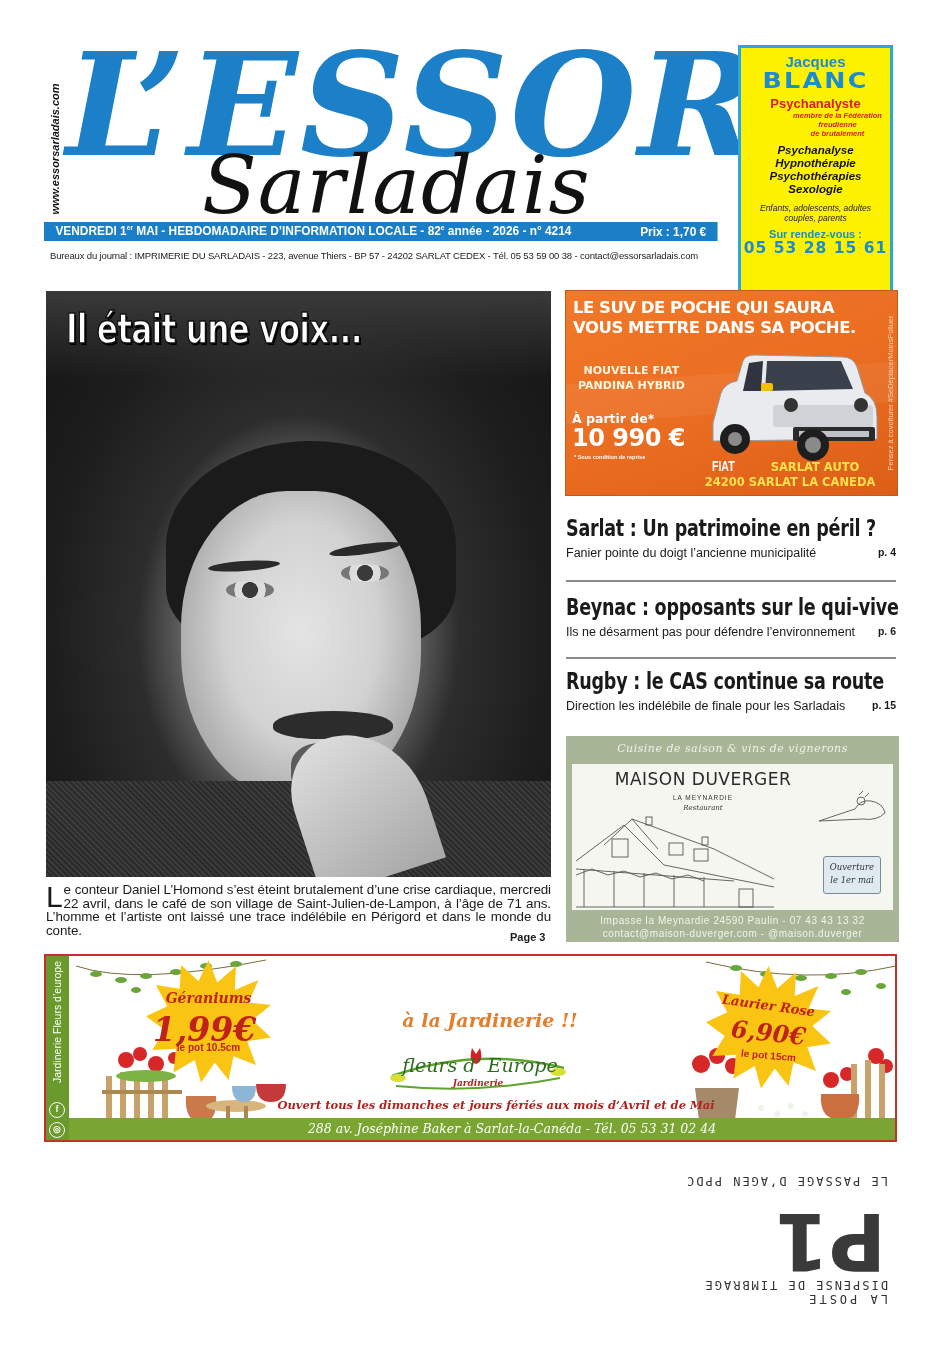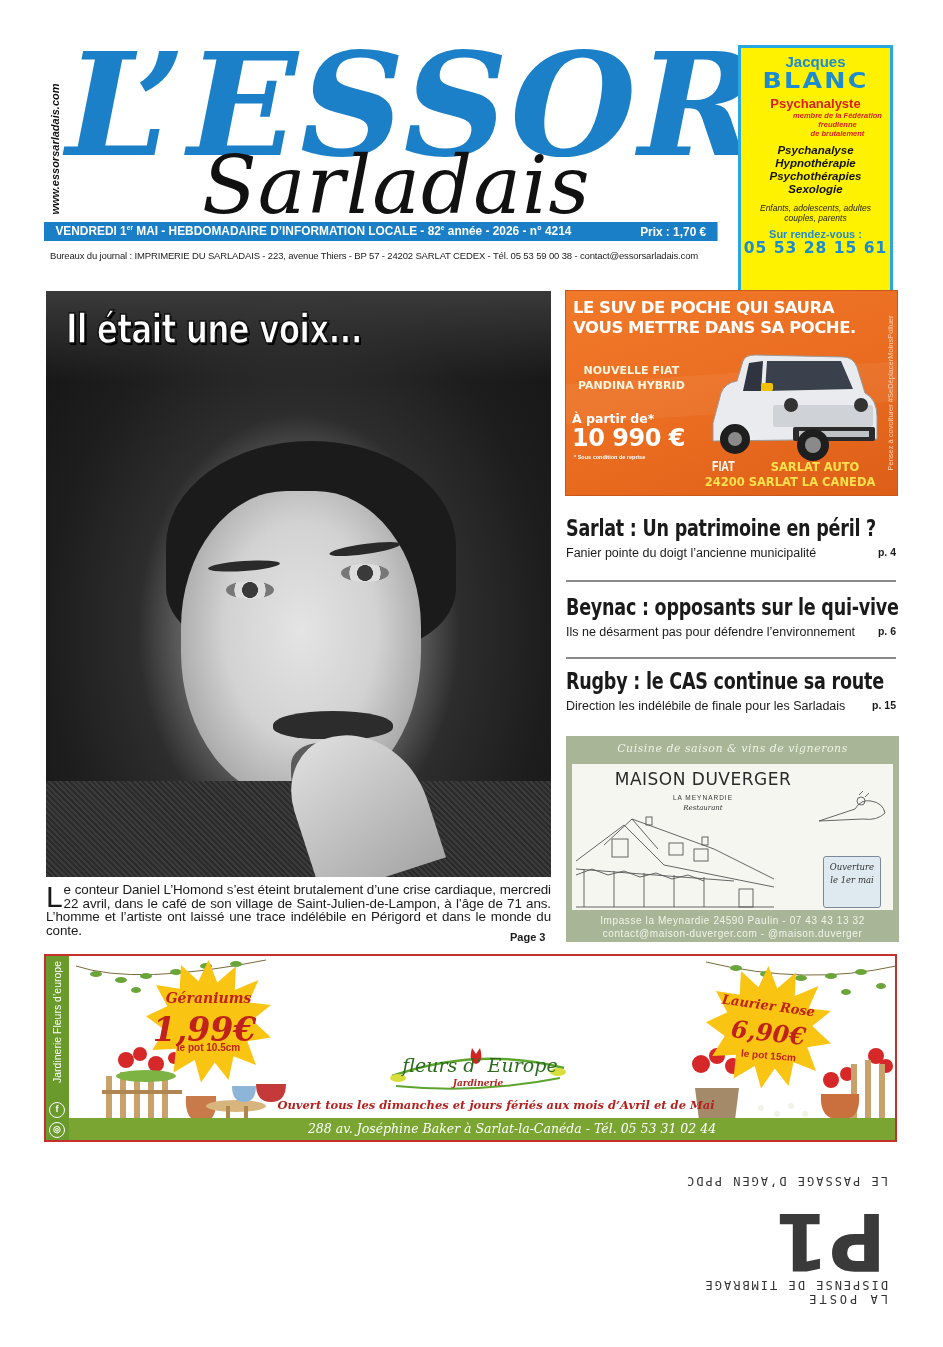--- a/index.html
+++ b/index.html
@@ -69,21 +69,21 @@
 
   
   .duverger { position: absolute; left: 566px; top: 736px; width: 333px; height: 206px; background: #a8b596; }
   .duv-tag { position: absolute; left: 0; top: 6px; width: 100%; text-align: center; font-family: "DejaVu Serif", serif; font-style: italic; font-size: 11px; color: #eef2e6; letter-spacing: 0.5px; }
   .duv-inner { position: absolute; left: 6px; top: 28px; width: 321px; height: 146px; background: #f6f6f1; overflow: hidden; }
   .duv-name { position: absolute; left: 0; top: 5px; width: 262px; text-align: center; font-family: "DejaVu Sans", sans-serif; font-size: 17px; color: #2a2a2a; letter-spacing: 0.5px; }
   .duv-sub { position: absolute; left: 0; top: 30px; width: 262px; text-align: center; font-size: 6.5px; color: #333; letter-spacing: 1px; }
   .duv-resto { position: absolute; left: 0; top: 40px; width: 262px; text-align: center; font-family: "DejaVu Serif", serif; font-style: italic; font-size: 7px; color: #333; }
   .duv-house { position: absolute; left: 2px; top: 45px; width: 210px; height: 100px; }
   .duv-bird { position: absolute; left: 245px; top: 25px; width: 70px; height: 40px; }
-  .duv-open { position: absolute; left: 251px; top: 92px; width: 58px; height: 52px; border: 1.5px solid #7a8a99; border-radius: 3px; background: #dfe9f0; font-family: "DejaVu Serif", serif; font-style: italic; font-size: 8.5px; line-height: 13px; text-align: center; padding-top: 4px; color: #333; }
+  .duv-open { position: absolute; left: 251px; top: 92px; width: 58px; height: 38px; border: 1.5px solid #7a8a99; border-radius: 3px; background: #dfe9f0; font-family: "DejaVu Serif", serif; font-style: italic; font-size: 8.5px; line-height: 13px; text-align: center; padding-top: 4px; color: #333; }
   .duv-addr { position: absolute; left: 0; top: 178px; width: 100%; text-align: center; font-size: 10px; color: #f2f4ec; letter-spacing: 0.6px; line-height: 13px; }
 
   
   .fleurs { position: absolute; left: 44px; top: 954px; width: 853px; height: 188px; border: 2px solid #c4302b; background: #fff; overflow: hidden; }
   .fl-side { position: absolute; left: 0; top: 0; width: 23px; height: 100%; background: #6a9a2c; }
   .fl-side-text { position: absolute; left: 11px; top: 66px; transform: translate(-50%,-50%) rotate(-90deg); white-space: nowrap; font-size: 10.5px; color: #fff; }
   .fl-social { position: absolute; left: 3px; width: 16px; height: 16px; border: 1.5px solid #fff; border-radius: 50%; color: #fff; font-size: 9px; font-weight: bold; text-align: center; line-height: 13px; }
   .fl-bottom { position: absolute; left: 23px; bottom: 0; right: 0; height: 22px; background: #7aa533; color: #fff; font-family: "DejaVu Serif", serif; font-style: italic; font-size: 12.5px; text-align: center; line-height: 22px; padding-left: 60px; }
   .fl-title { position: absolute; left: 264px; top: 13px; width: 360px; text-align: center; font-family: "DejaVu Serif", serif; font-weight: bold; font-style: italic; font-size: 33px; color: #e25a3b; letter-spacing: 1px; background: linear-gradient(90deg, #e8744a, #c93a3a, #e6a15f, #d6373f); -webkit-background-clip: text; background-clip: text; -webkit-text-fill-color: transparent; }
   .fl-sub { position: absolute; left: 264px; top: 53px; width: 360px; text-align: center; font-family: "DejaVu Serif", serif; font-weight: bold; font-style: italic; font-size: 19px; color: #e47d2c; }
@@ -341,20 +341,21 @@
   <div class="burst-text" style="left:96px;top:54px;width:125px;font-size:33px">1,99€</div>
   <div class="burst-text" style="left:100px;top:86px;width:125px;font-size:10px;font-style:normal;font-family:'Liberation Sans',sans-serif">le pot 10.5cm</div>
 
   <svg class="burst" style="left:660px;top:10px;width:125px;height:125px" viewBox="0 0 100 100">
     <polygon fill="#f9c412" points="50,0 57,18 72,5 71,24 90,16 82,34 100,36 85,48 100,62 81,65 88,84 70,77 66,96 55,82 44,98 39,80 22,90 24,71 5,72 15,56 0,45 17,37 8,20 27,23 28,4 42,17"></polygon>
   </svg>
   <div class="burst-text" style="left:660px;top:42px;width:125px;font-size:13px;transform:rotate(8deg)">Laurier Rose</div>
   <div class="burst-text" style="left:660px;top:62px;width:125px;font-size:24px;transform:rotate(6deg)">6,90€</div>
   <div class="burst-text" style="left:660px;top:94px;width:125px;font-size:10px;font-style:normal;font-family:'Liberation Sans',sans-serif;transform:rotate(5deg)">le pot 15cm</div>
 
+  <div class="fl-sub">à la Jardinerie !!</div>
   <div class="fl-logo">
     <svg style="position:absolute;left:0;top:0;width:180px;height:50px" viewBox="0 0 180 50">
       <path d="M4 30 Q90 0 176 22" stroke="#5ea52d" stroke-width="2.5" fill="none"></path>
       <path d="M8 40 Q90 48 172 32" stroke="#5ea52d" stroke-width="2" fill="none"></path>
       <ellipse cx="10" cy="32" rx="8" ry="4" fill="#d8df3a"></ellipse>
         <ellipse cx="170" cy="26" rx="8" ry="4" fill="#d8df3a"></ellipse>
       <path d="M84 2 Q80 16 88 18 Q96 16 92 2 L88 8 Z" fill="#d32424"></path>
     </svg>
     <div class="fl-logo-name">fleurs d’ Europe</div>
     <div class="fl-logo-jard">Jardinerie</div>

